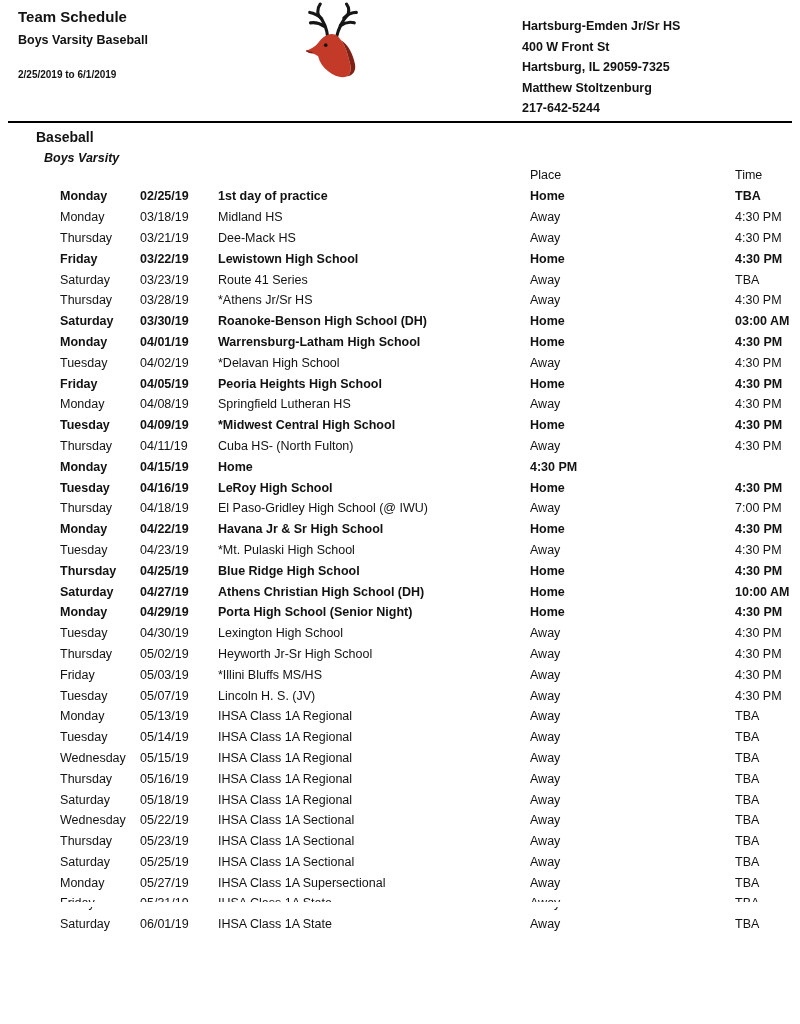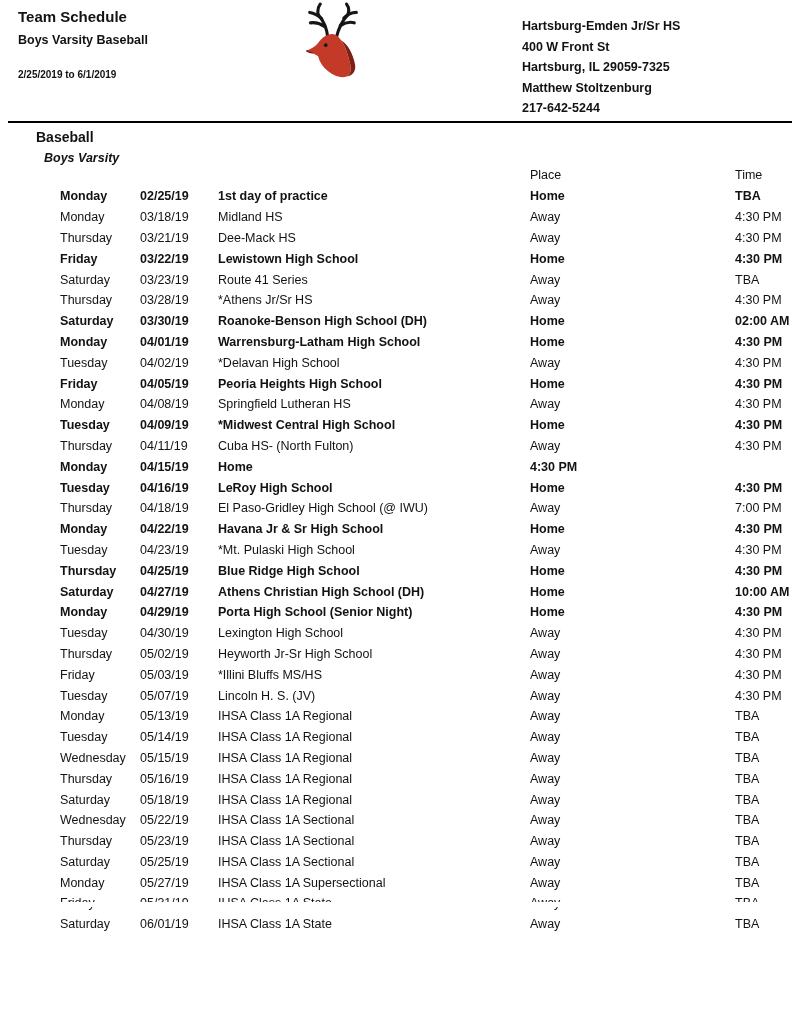--- a/index.html
+++ b/index.html
@@ -142,21 +142,21 @@
     <div class="cell">*Athens Jr/Sr HS</div>
     <div class="cell">Away</div>
     <div class="cell">4:30 PM</div>
   </div>
 
   <div class="row bold">
     <div class="cell">Saturday</div>
     <div class="cell">03/30/19</div>
     <div class="cell">Roanoke-Benson High School (DH)</div>
     <div class="cell">Home</div>
-    <div class="cell">02:00 AM</div>
+    <div class="cell">03:00 AM</div>
   </div>
 
   <div class="row bold">
     <div class="cell">Monday</div>
     <div class="cell">04/01/19</div>
     <div class="cell">Warrensburg-Latham High School</div>
     <div class="cell">Home</div>
     <div class="cell">4:30 PM</div>
   </div>
 

